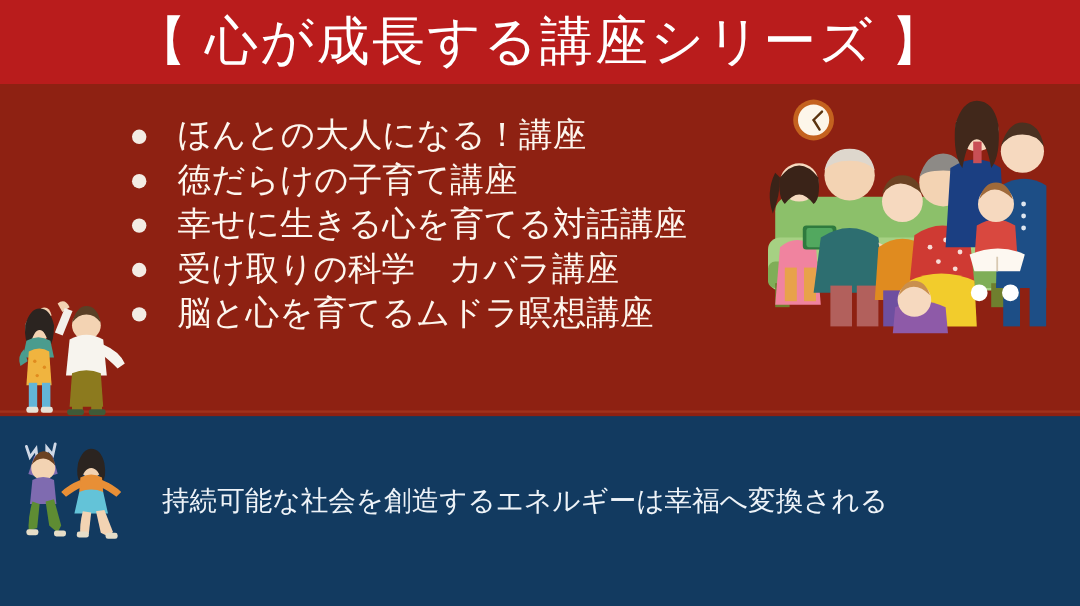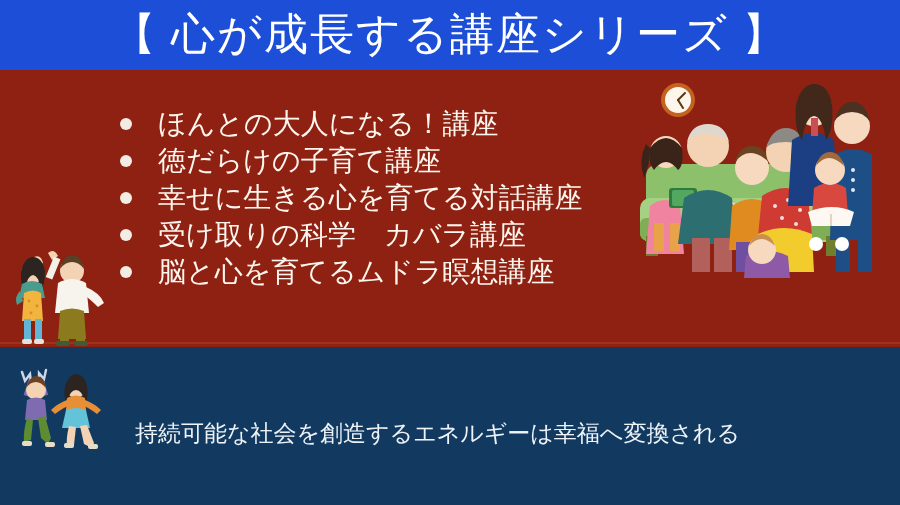--- a/index.html
+++ b/index.html
@@ -14,21 +14,21 @@
     overflow: hidden;
     background: #123a60;
     font-family: "Liberation Serif", "DejaVu Serif", serif;
   }
 
   
   .title-band {
     position: absolute;
     left: 0; top: 0;
     width: 900px; height: 70px;
-    background: #1d4ed8;
+    background: #b91c1c;
     display: flex;
     align-items: center;
     justify-content: center;
   }
   .title-text {
     color: #ffffff;
     font-size: 44px;
     line-height: 1;
     letter-spacing: 2px;
     white-space: nowrap;
@@ -48,21 +48,21 @@
     left: 0; bottom: 3px;
     width: 100%; height: 2px;
     background: #a3341f;
     opacity: .85;
   }
 
   
   .course-list {
     position: absolute;
     left: 110px; top: 25px;
-    margin: 10px; padding: 0;
+    margin: 0; padding: 0;
     list-style: none;
   }
   .course-item {
     display: flex;
     align-items: center;
     height: 37px;
   }
   .bullet {
     width: 12px; height: 12px;
     border-radius: 50%;
@@ -80,21 +80,21 @@
 
   
   .bottom-band {
     position: absolute;
     left: 0; top: 347px;
     width: 900px; height: 158px;
     background: #123a60;
   }
   .caption-text {
     position: absolute;
-    left: 135px; top: 422px;
+    left: 135px; top: 406px;
     color: #eef3f8;
     font-size: 23px;
     line-height: 1;
     white-space: nowrap;
     font-family: "Liberation Serif", "DejaVu Serif", serif;
   }
 
   
   .illus { position: absolute; }
   .illus svg { display: block; }

